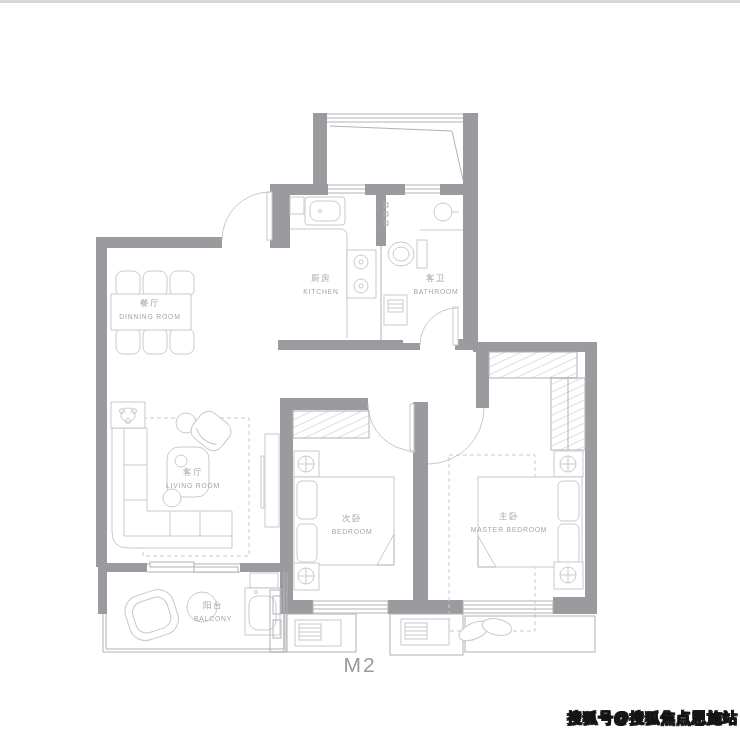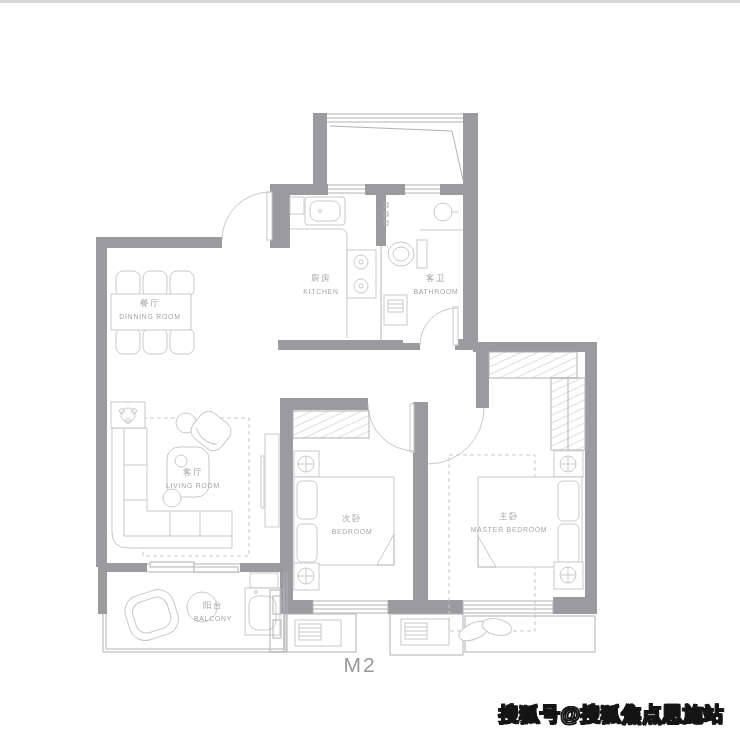--- a/index.html
+++ b/index.html
@@ -12,21 +12,21 @@
   .thinf{stroke:var(--line,#c9c9cd);stroke-width:1;fill:#fff;}
   .win{stroke:var(--window,#b2b2b6);stroke-width:1;fill:none;}
   .winf{stroke:var(--window,#b2b2b6);stroke-width:1;fill:#fff;}
   .dash{stroke:var(--line,#c9c9cd);stroke-width:1;fill:none;stroke-dasharray:4 3;}
   .hatchrect{stroke:var(--window,#b2b2b6);stroke-width:1;fill:url(#hatch);}
   #hatch line{stroke:var(--hatch,#bdbdc1);stroke-width:1;}
   .lz{font-size:8.5px;letter-spacing:1.5px;fill:var(--label,#a3a3a7);text-anchor:middle;}
   .le{font-size:6.8px;letter-spacing:.8px;fill:var(--label,#a3a3a7);text-anchor:middle;}
   #caption{position:absolute;left:300px;top:653px;width:120px;text-align:center;
            font-size:21px;letter-spacing:2px;color:var(--caption,#9a9a9e);}
-  #watermark{position:absolute;right:16px;bottom:4px;font-size:20px;font-weight:bold;
+  #watermark{position:absolute;right:2px;bottom:4px;font-size:15px;font-weight:normal;
              letter-spacing:.5px;color:var(--watermark-fill,#fff);
              -webkit-text-stroke:1.3px var(--watermark-outline,#141414);
              text-shadow:1px 1px 0 #141414,-1px -1px 0 #141414,1px -1px 0 #141414,-1px 1px 0 #141414;}
 </style>
 </head>
 <body>
 
 <div id="stage">
   <div id="topline"></div>
 

